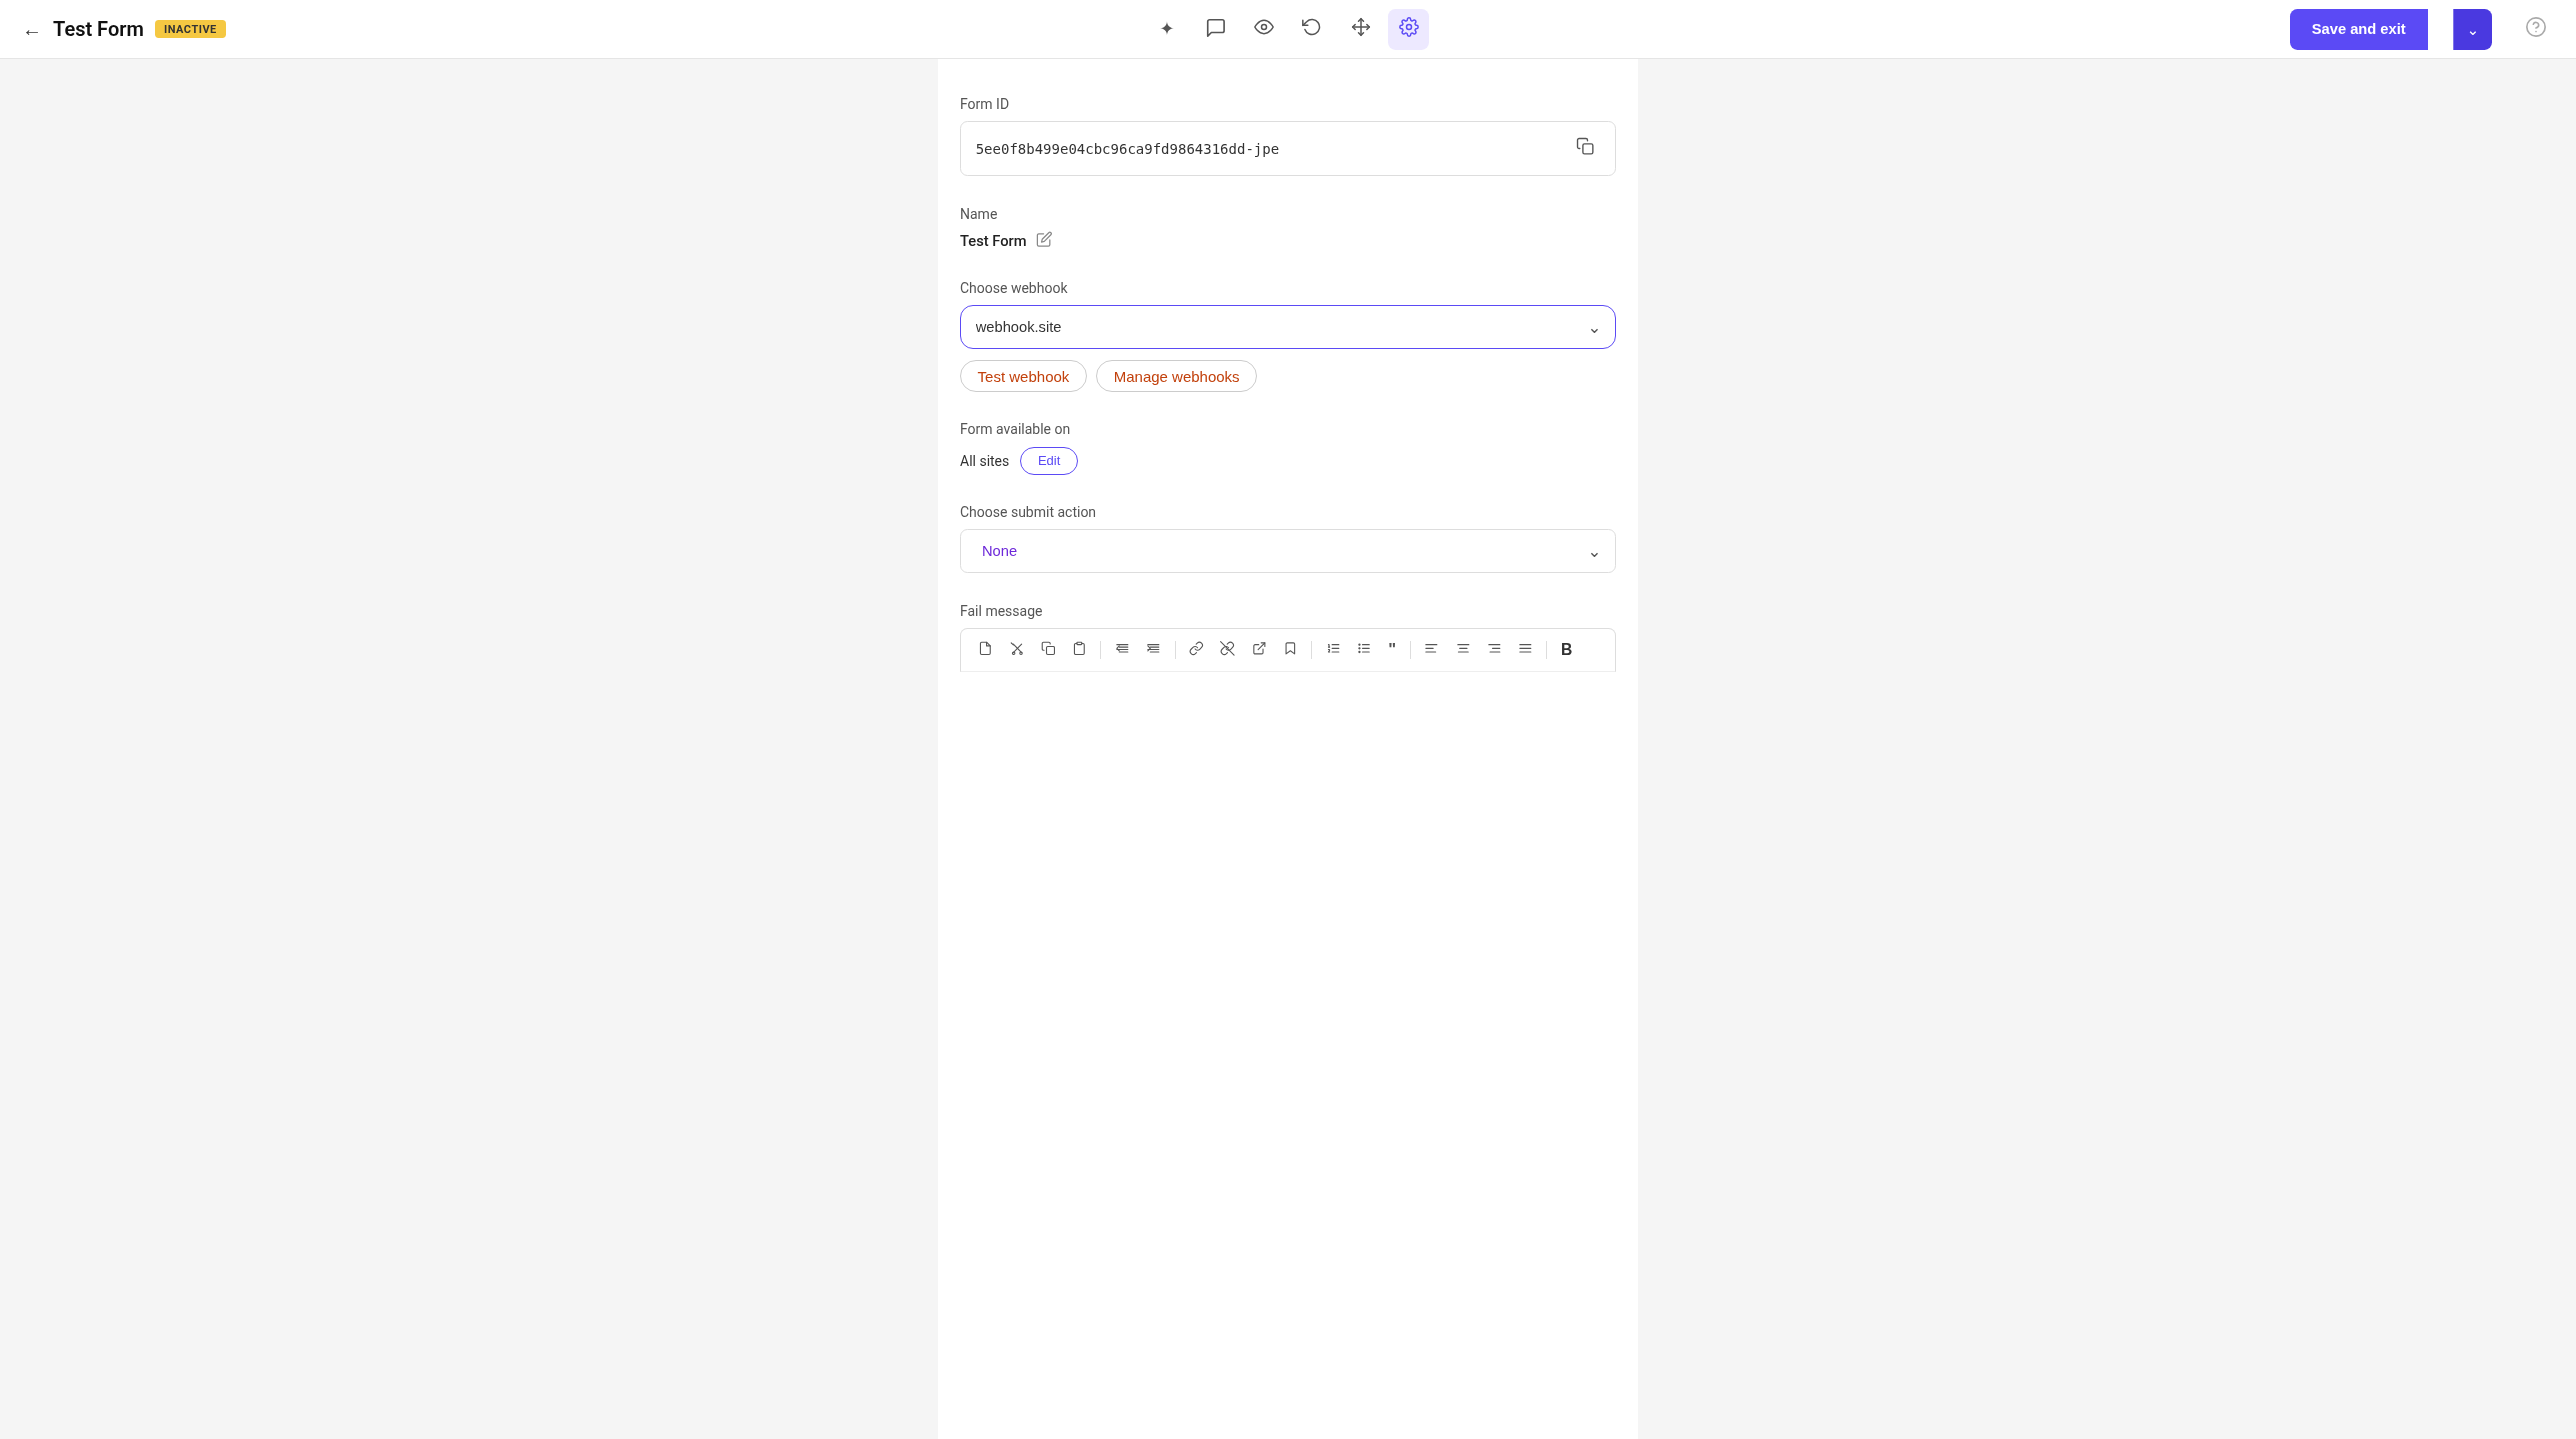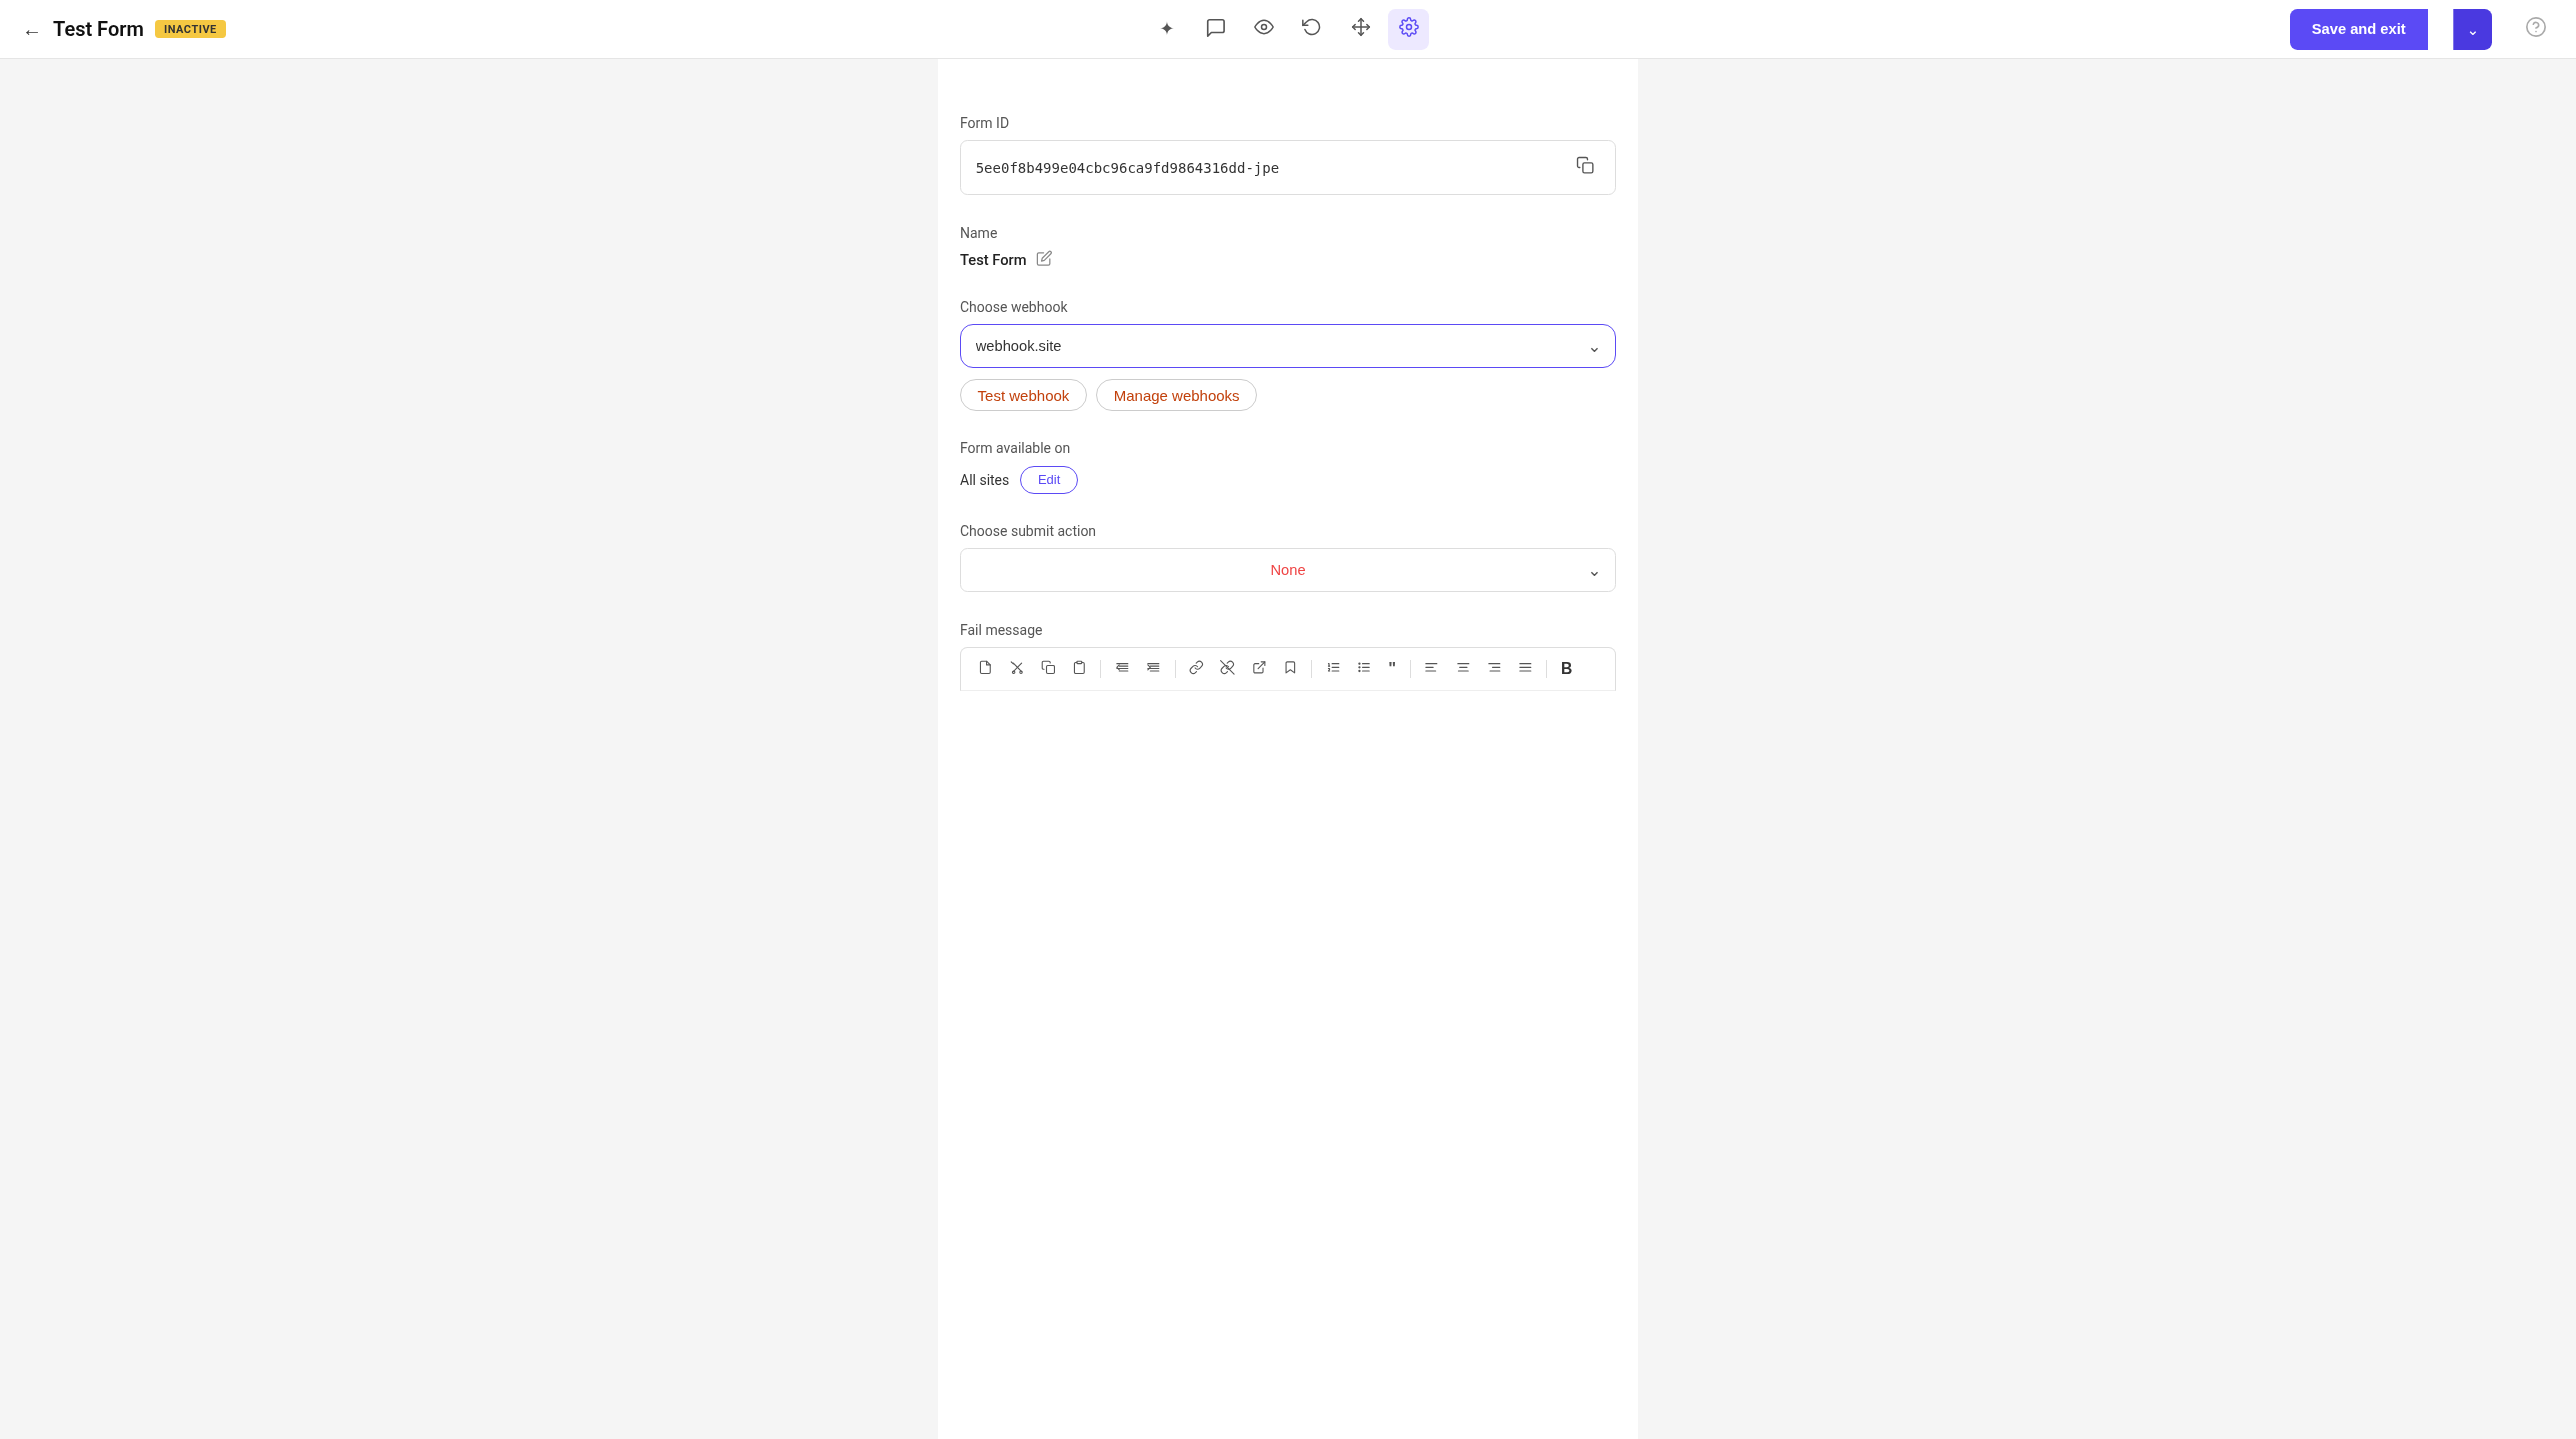--- a/index.html
+++ b/index.html
@@ -119,21 +119,20 @@
       max-width: 700px;
       margin: 0 auto;
       padding: 37px 22px 55px;
       background: #fff;
       min-height: calc(100vh - 59px);
     }
 
     
     .section {
       margin-bottom: 29.5px;
-      margin-top: 19px;
     }
     .section-label {
       font-size: 14px;
       color: #555;
       margin-bottom: 9.2px;
       font-weight: 400;
     }
     .form-id-box {
       display: flex;
       align-items: center;
@@ -245,26 +244,25 @@
       color: #5b4af5;
       font-weight: 500;
     }
 
     .submit-select {
       width: 100%;
       border: 1.4px solid #ddd;
       border-radius: 7.4px;
       padding: 13px 21px;
       font-size: 14.7px;
-      color: #ef4444;
+      color: #6d28d9;
       background: #fff;
       appearance: none;
       cursor: pointer;
       outline: none;
-      text-align: center;
     }
 
     .fail-message-label {
       font-size: 14px;
       color: #555;
       margin-bottom: 9.2px;
     }
     .toolbar {
       display: flex;
       align-items: center;

